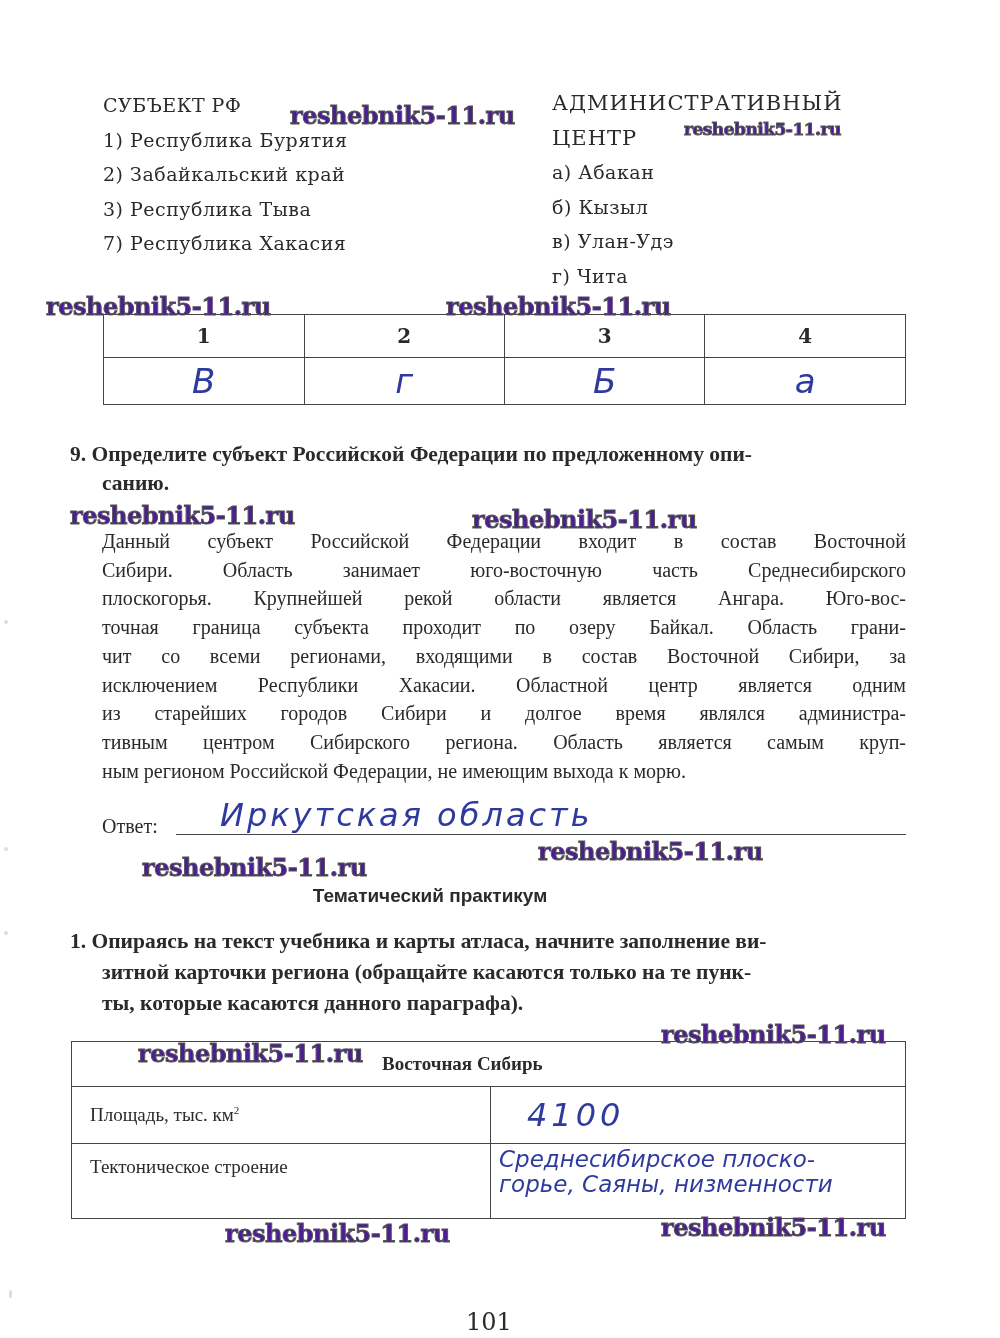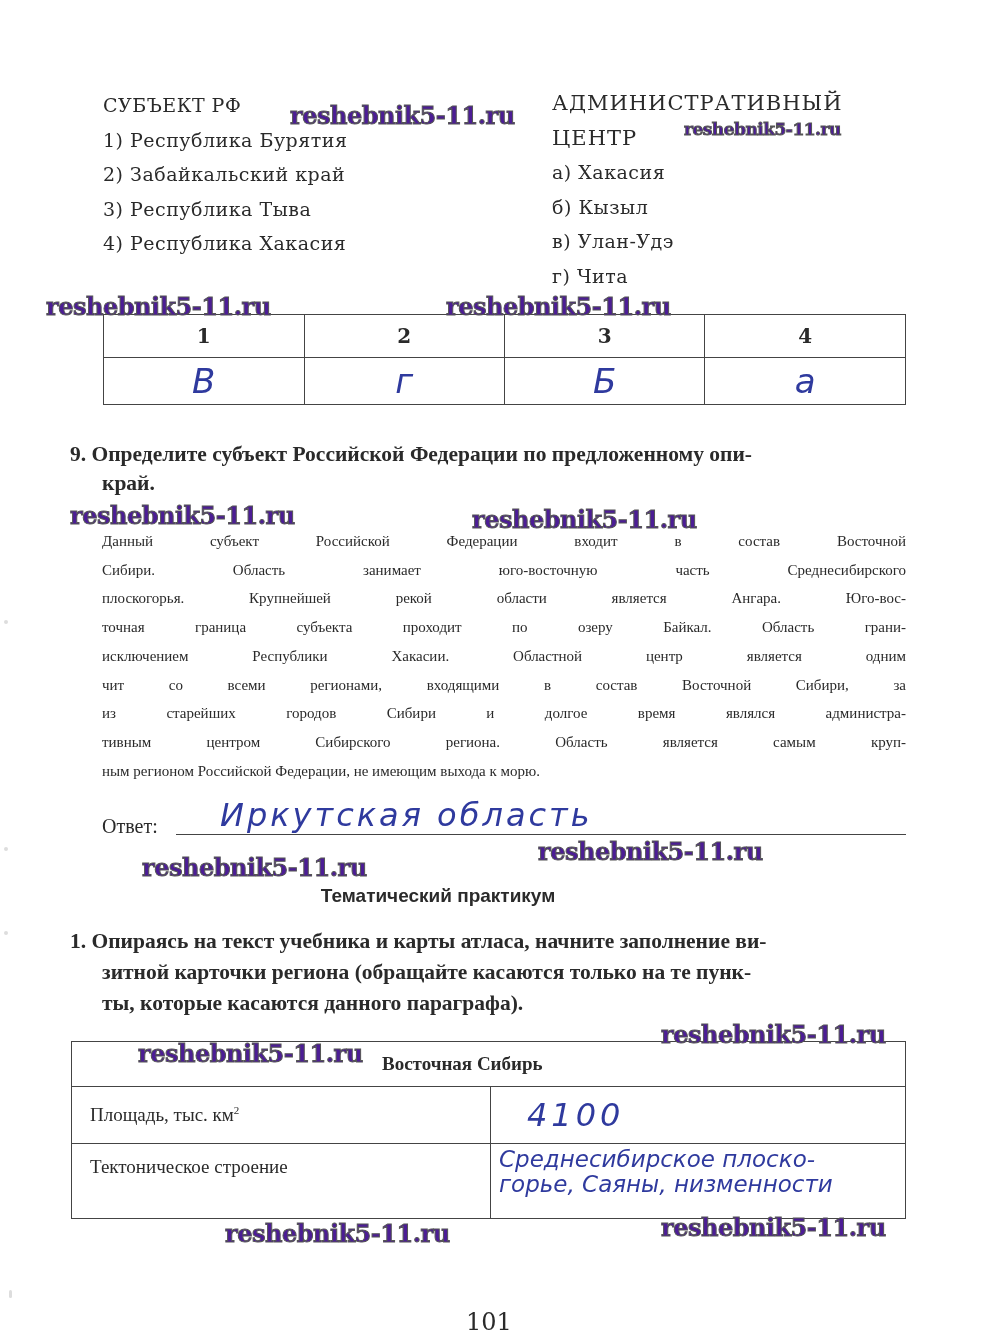--- a/index.html
+++ b/index.html
@@ -11,40 +11,40 @@
   .sans { font-family: "Liberation Sans", sans-serif; }
   .hand { font-family: "DejaVu Sans", sans-serif; font-style: italic; color: #2f3a9e; font-weight: 300; }
   .wm { position: absolute; font-family: "DejaVu Serif", "Liberation Serif", serif; font-weight: bold;
         color: #4c1d95; -webkit-text-stroke: 1px #555; font-size: 24px; letter-spacing: -0.5px; white-space: nowrap; }
   .wm.small { font-size: 17px; }
   .col-text { font-size: 19px; line-height: 34.5px; letter-spacing: 0.5px; }
   table { border-collapse: collapse; position: absolute; }
   td { border: 1.5px solid #444; padding: 0; }
   .match-table td { width: 200px; text-align: center; }
   .q-title { font-size: 20px; font-weight: bold; line-height: 29px; }
-  .para { font-size: 15px; line-height: 28.7px; text-align: justify; text-align-last: justify; }
+  .para { font-size: 20px; line-height: 28.7px; text-align: justify; text-align-last: justify; }
   .para .last { text-align-last: left; }
   .card td { font-size: 19px; vertical-align: top; }
   .page-dot { position: absolute; width: 4px; height: 4px; background: #ddd; border-radius: 2px; }
 </style>
 </head>
 <body>
 
 <div class="abs col-text serif" style="left:103px; top:88px;">
   <div>СУБЪЕКТ РФ</div>
   <div>1) Республика Бурятия</div>
   <div>2) Забайкальский край</div>
   <div>3) Республика Тыва</div>
-  <div>4) Республика Хакасия</div>
+  <div>7) Республика Хакасия</div>
 </div>
 
 <div class="abs col-text serif" style="left:552px; top:86px; line-height:34.5px;">
   <div style="font-size:21px; letter-spacing:1px;">АДМИНИСТРАТИВНЫЙ</div>
   <div style="font-size:21px; letter-spacing:1px;">ЦЕНТР</div>
-  <div>а) Хакасия</div>
+  <div>а) Абакан</div>
   <div>б) Кызыл</div>
   <div>в) Улан-Удэ</div>
   <div>г) Чита</div>
 </div>
 
 <table class="match-table" style="left:103px; top:314px; width:803px;">
   <tbody>
       <tr style="height:43px;">
     <td class="serif" style="font-size:20px; font-weight:bold;">1</td>
     <td class="serif" style="font-size:20px; font-weight:bold;">2</td>
@@ -55,40 +55,40 @@
     <td class="hand" style="font-size:34px;">В</td>
     <td class="hand" style="font-size:34px;">г</td>
     <td class="hand" style="font-size:34px;">Б</td>
     <td class="hand" style="font-size:34px;">а</td>
   </tr>
 </tbody>
   </table>
 
 <div class="abs q-title cond" style="left:70px; top:440px; width:840px; font-size:21.5px;">
   <div style="white-space:nowrap;">9. Определите субъект Российской Федерации по предложенному опи-</div>
-  <div style="padding-left:32px;">край.</div>
+  <div style="padding-left:32px;">санию.</div>
 </div>
 
 <div class="abs para cond" style="left:102px; top:527px; width:804px;">
   <div>Данный субъект Российской Федерации входит в состав Восточной</div>
   <div>Сибири. Область занимает юго-восточную часть Среднесибирского</div>
   <div>плоскогорья. Крупнейшей рекой области является Ангара. Юго-вос-</div>
   <div>точная граница субъекта проходит по озеру Байкал. Область грани-</div>
+  <div>чит со всеми регионами, входящими в состав Восточной Сибири, за</div>
   <div>исключением Республики Хакасии. Областной центр является одним</div>
-  <div>чит со всеми регионами, входящими в состав Восточной Сибири, за</div>
   <div>из старейших городов Сибири и долгое время являлся администра-</div>
   <div>тивным центром Сибирского региона. Область является самым круп-</div>
   <div class="last" style="text-align-last:left;">ным регионом Российской Федерации, не имеющим выхода к морю.</div>
 </div>
 
 <div class="abs cond" style="left:102px; top:815px; font-size:20px;">Ответ:</div>
 <div class="abs" style="left:176px; top:834px; width:730px; border-bottom:1.5px solid #444;"></div>
 <div class="abs hand" style="left:220px; top:796px; font-size:32px; letter-spacing:3px;">Иркутская область</div>
 
-<div class="abs sans" style="left:8px; width:860px; text-align:center; top:885px; font-size:19px; font-weight:bold; padding-left:-10px;">Тематический практикум</div>
+<div class="abs sans" style="left:0; width:860px; text-align:center; top:885px; font-size:19px; font-weight:bold; padding-left:-10px;">Тематический практикум</div>
 
 <div class="abs q-title cond" style="left:70px; top:926px; width:850px; font-size:21.5px; line-height:31px;">
   <div style="white-space:nowrap;">1. Опираясь на текст учебника и карты атласа, начните заполнение ви-</div>
   <div style="padding-left:32px; white-space:nowrap;">зитной карточки региона (обращайте касаются только на те пунк-</div>
   <div style="padding-left:32px;">ты, которые касаются данного параграфа).</div>
 </div>
 
 <table class="card cond" style="left:71px; top:1041px; width:835px;">
   <tbody>
       <tr style="height:45px;">

